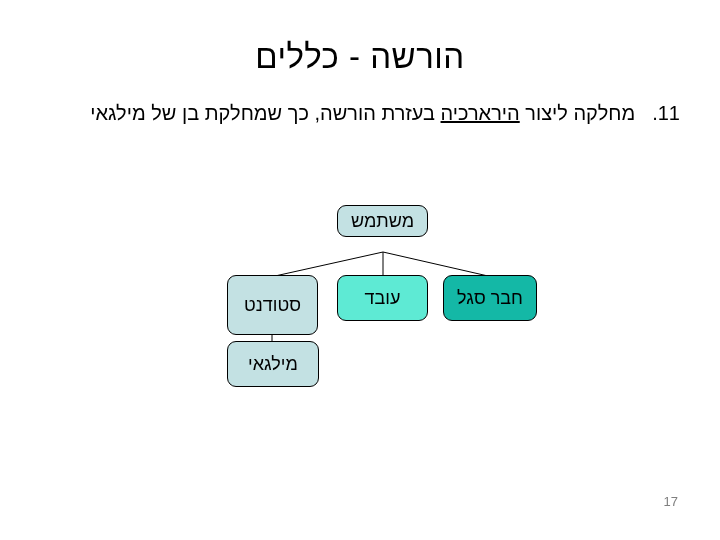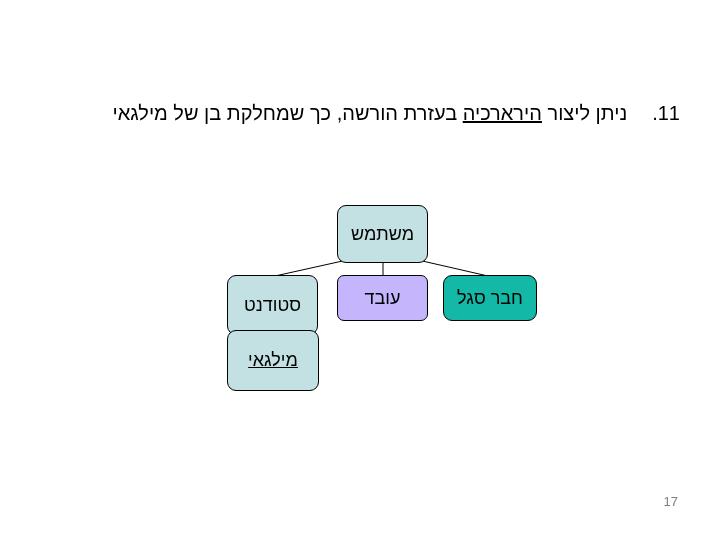--- a/index.html
+++ b/index.html
@@ -25,76 +25,77 @@
   .body-text{
     position:absolute;
     top:96px;
     right:40px;left:28px;
     direction:rtl;
     text-align:right;
     font-size:20px;
     line-height:34px;
     color:#000;
   }
-  .body-text .marker{margin-left:25px;}
+  .body-text .marker{margin-left:17px;}
   .body-text .underline{text-decoration:underline;}
   .body-text .line2{padding-right:30px;}
   .connectors{
     position:absolute;top:0;left:0;
     width:720px;height:540px;
     pointer-events:none;
   }
   .node{
     position:absolute;
     box-sizing:border-box;
     border:1.5px solid #000;
     border-radius:9px;
     display:flex;
     align-items:center;
     justify-content:center;
     direction:rtl;
     font-size:18px;
     font-weight:400;
     color:#000;
   }
-  .node-user{left:337px;top:205px;width:91px;height:58px;}
+  .node-user{left:337px;top:205px;width:91px;height:32px;}
   .node-student{left:227px;top:275px;width:91px;height:60px;}
   .node-worker{left:337px;top:275px;width:91px;height:46px;}
   .node-faculty{left:443px;top:275px;width:94px;height:46px;}
-  .node-scholarship{left:227px;top:330px;width:92px;height:61px;text-decoration:underline;}
+  .node-scholarship{left:227px;top:341px;width:92px;height:46px;}
   .page-number{
     position:absolute;
     top:494px;right:42px;
     font-size:13px;
     color:#7f7f7f;
     margin-left:25px;
   }
 </style>
 </head>
 <body>
 
 <div class="slide">
 
+  <div class="slide-title">הורשה - כללים</div>
 
   <div class="body-text">
-    <div class="line1"><span class="marker">11.</span><span>ניתן ליצור </span><span class="underline">הירארכיה</span><span> בעזרת הורשה, כך שמחלקת בן של מילגאי</span></div>
+    <div class="line1"><span class="marker">11.</span><span>מחלקה ליצור </span><span class="underline">הירארכיה</span><span> בעזרת הורשה, כך שמחלקת בן של מילגאי</span></div>
   </div>
 
   <svg class="connectors" viewBox="0 0 720 540" xmlns="http://www.w3.org/2000/svg">
     <line x1="383" y1="252" x2="275" y2="276" stroke="#000" stroke-width="1"></line>
     <line x1="383" y1="252" x2="383" y2="276" stroke="#000" stroke-width="1"></line>
     <line x1="383" y1="252" x2="488" y2="276" stroke="#000" stroke-width="1"></line>
     <line x1="272" y1="321" x2="272" y2="345" stroke="#000" stroke-width="1"></line>
   </svg>
 
   <div class="node node-user" style="background: rgb(195, 225, 227); border-color: rgb(0, 0, 0);">משתמש</div>
 
   <div class="node node-student" style="background: rgb(195, 225, 227); border-color: rgb(0, 0, 0);">סטודנט</div>
 
-  <div class="node node-worker" style="background: #c4b5fd; border-color: rgb(0, 0, 0); border-radius: 7px;">עובד</div>
+  <div class="node node-worker" style="background: #5eead4; border-color: rgb(0, 0, 0);">עובד</div>
 
   <div class="node node-faculty" style="background: #14b8a6; border-color: rgb(0, 0, 0);">חבר סגל</div>
 
   <div class="node node-scholarship" style="background: rgb(195, 225, 227); border-color: rgb(0, 0, 0);">מילגאי</div>
 
   <div class="page-number" style="color: rgb(127, 127, 127);">17</div>
 
 </div>
 
 </body></html>

